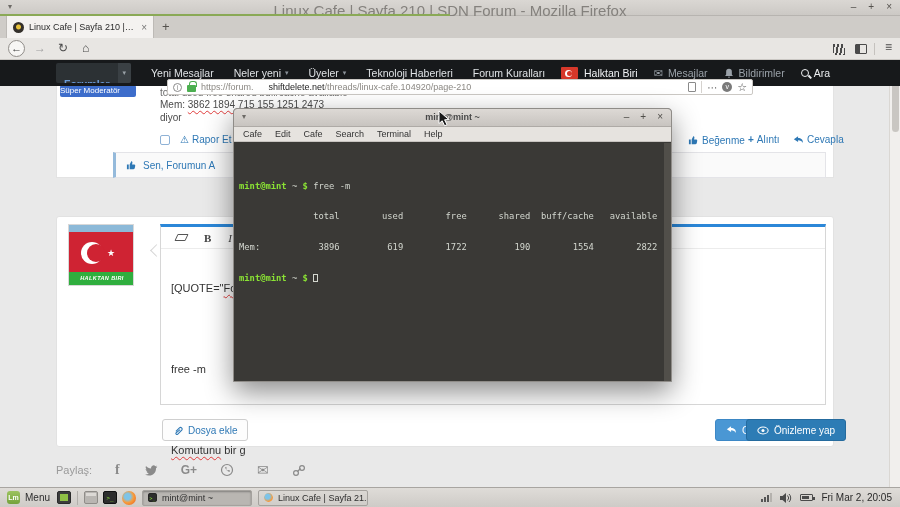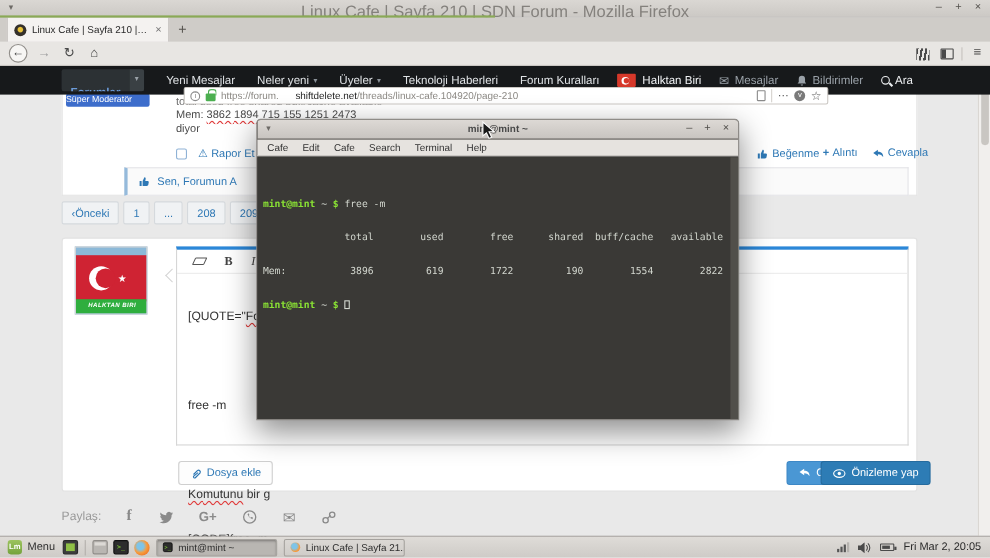--- a/index.html
+++ b/index.html
@@ -285,29 +285,20 @@
       </svg>
     <span class="link">Cevapla</span>
   </span>
   <div class="like-bar">
     <svg width="11" height="12" viewBox="0 0 12 13">
         <path fill="#2e78b5" d="M1 6h2v5H1zM4 11h4.2c.7 0 1.3-.5 1.4-1.2l.5-2.6A1.2 1.2 0 0 0 8.9 6H6.6l.4-2.1C7.2 3 6.6 2.3 5.8 2.3L4 6z"></path>
       </svg>
     <span class="link">Sen, Forumun A</span>
   </div>
 
-  <div class="pagination">
-    <span class="pg"><span>‹</span><span>Önceki</span></span>
-    <span class="pg">1</span>
-    <span class="pg">...</span>
-    <span class="pg">208</span>
-    <span class="pg">209</span>
-    <span class="pg active">210</span>
-    <span class="pg">211</span>
-  </div>
 
   <div class="reply-panel"></div>
   <div class="avatar">
     <div class="av-flag">
       <div class="av-cres"></div>
         <div class="av-cres2"></div>
       <span class="av-star">★</span>
     </div>
     <div class="av-cap">HALKTAN BIRI</div>
   </div>

